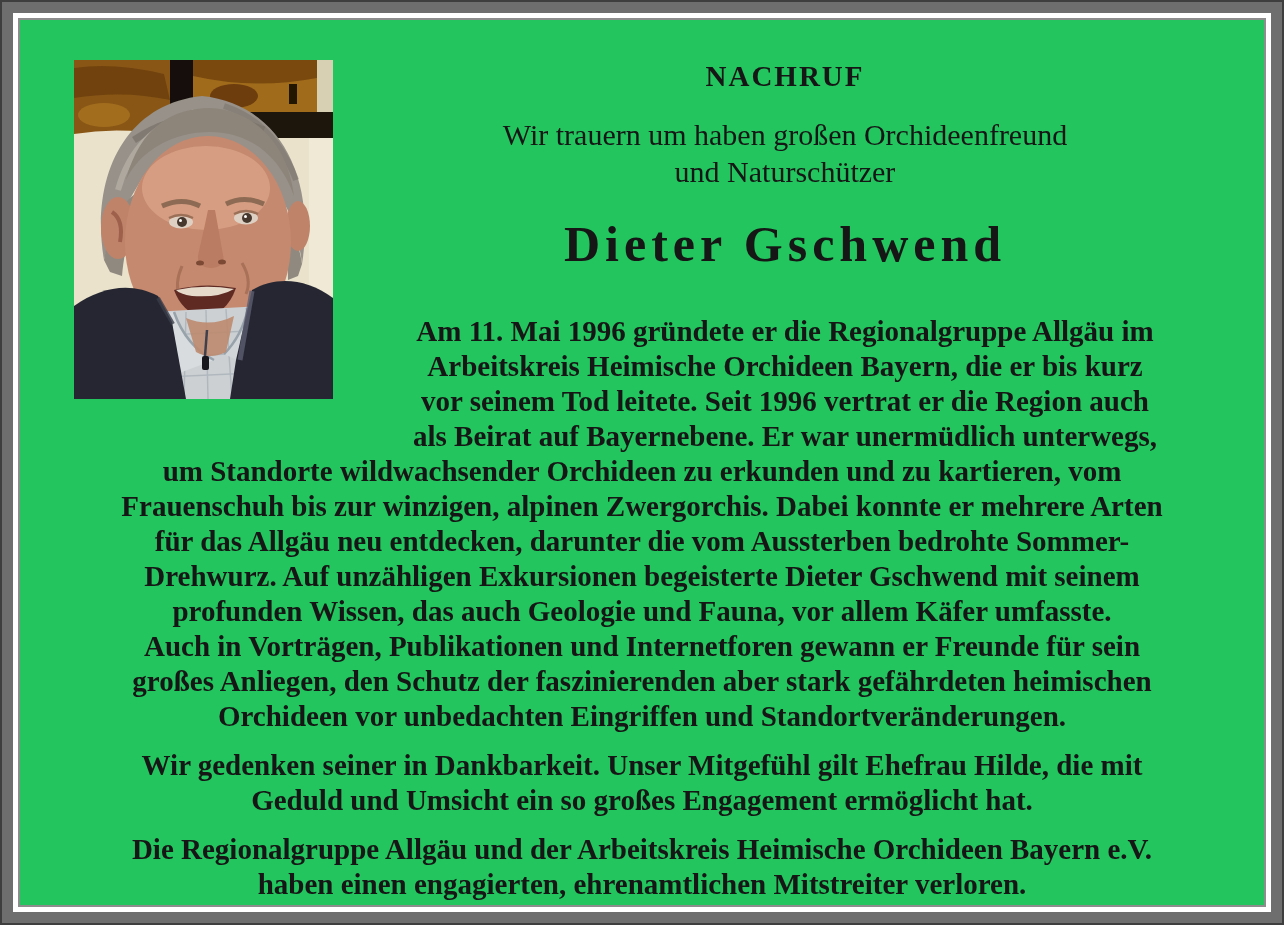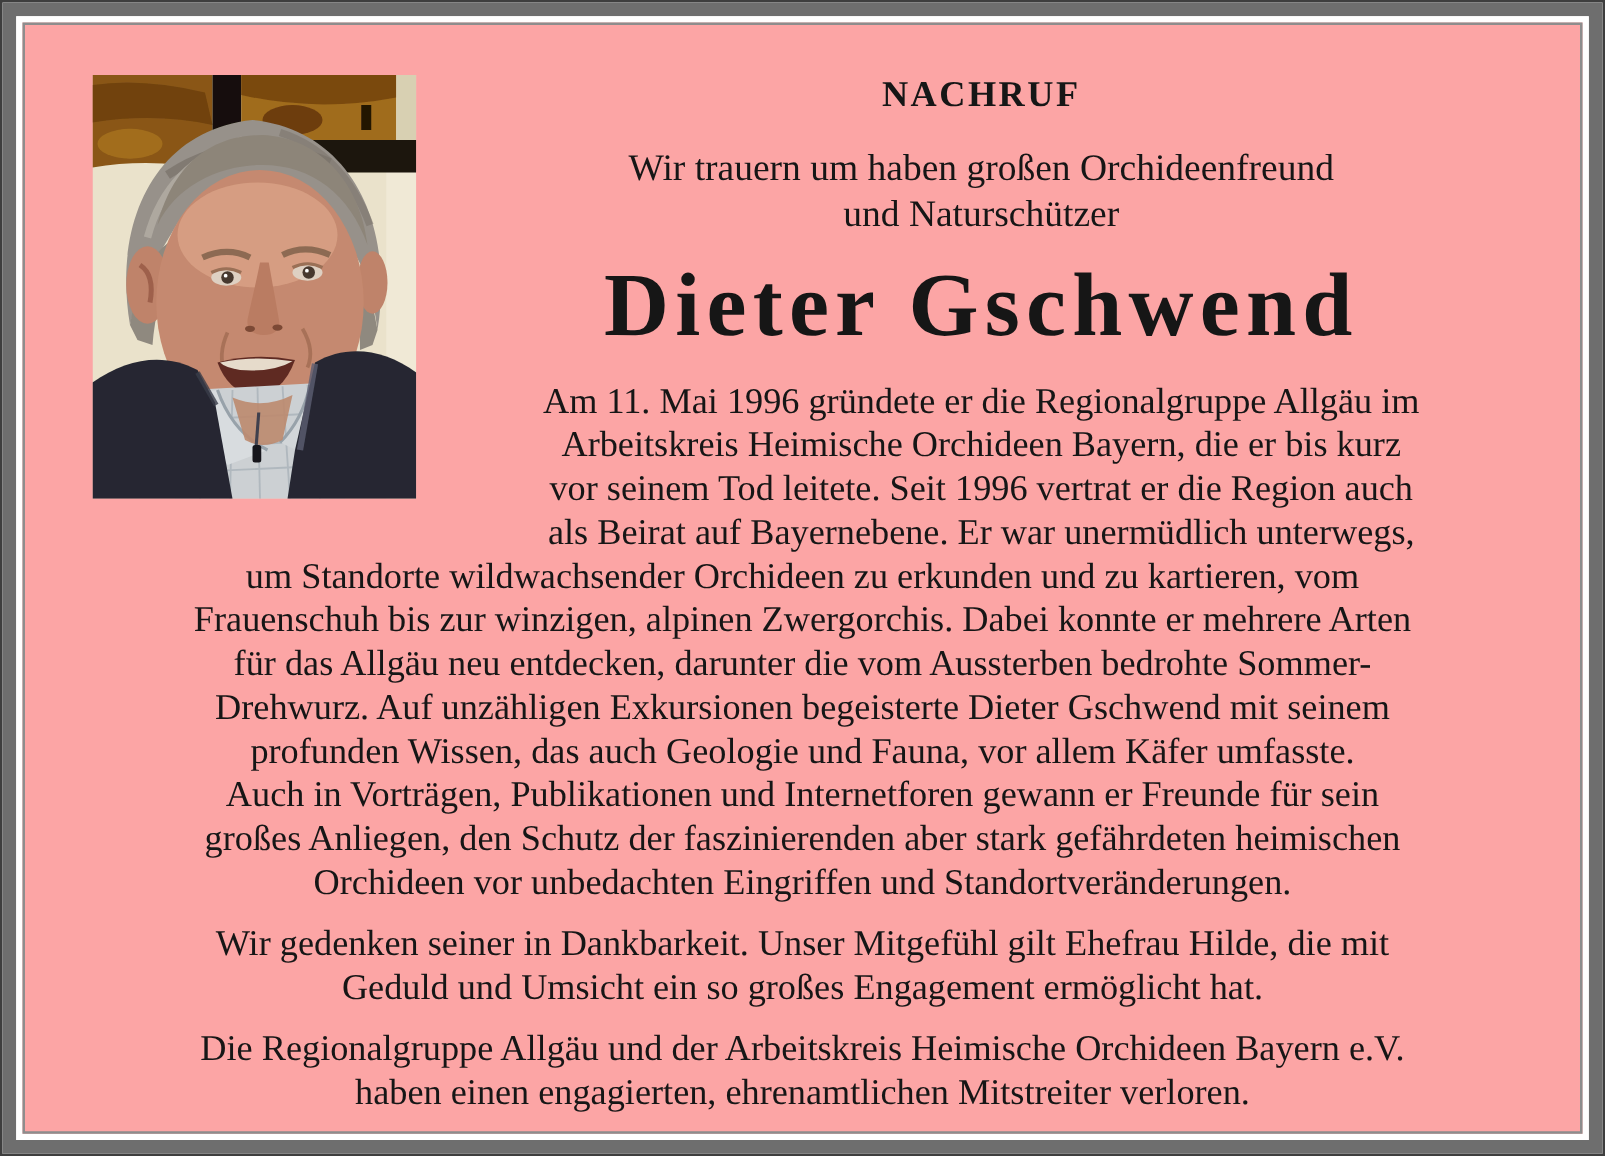--- a/index.html
+++ b/index.html
@@ -17,21 +17,21 @@
     border: 11px solid var(--frame_band, #6e6e6e);
   }
   .gap {
     box-sizing: border-box; width: 100%; height: 100%;
     border: 5px solid #ffffff;
   }
   .inner {
     box-sizing: border-box; width: 100%; height: 100%;
     border: 2px solid var(--frame_inner_line, #8d8d8d);
     overflow: hidden;
-    background: #fca5a5;
+    background: #22c55e;
   }
   .content {
     box-sizing: border-box; height: 100%;
     padding: 40px 54px 0 54px;
     text-align: center;
     color: var(--text, #161616);
     font-family: "Liberation Serif", "DejaVu Serif", serif;
   }
   .photo-wrap {
     float: left;
@@ -42,28 +42,29 @@
   .heading {
     font-size: 29px; font-weight: bold;
     letter-spacing: 2px; line-height: 32px;
     margin: 0 0 24px 0;
   }
   .intro {
     font-size: 30px; line-height: 37px;
     margin: 0; white-space: pre-line;
   }
   .name {
-    font-size: 72px; line-height: 84px; font-weight: bold;
+    font-size: 50px; line-height: 84px; font-weight: bold;
     letter-spacing: 5px;
-    margin: 12px 0 18px 0;
+    margin: 12px 0 28px 0;
   }
   .bodytext {
     font-size: 29px; line-height: 35px;
     margin: 0 0 14px 0;
     white-space: pre-line;
+    font-weight: bold;
   }
   .bodytext:last-child { margin-bottom: 0; }
 </style>
 </head>
 <body>
 
 <div class="frame">
   <div class="band">
     <div class="gap">
       <div class="inner">

